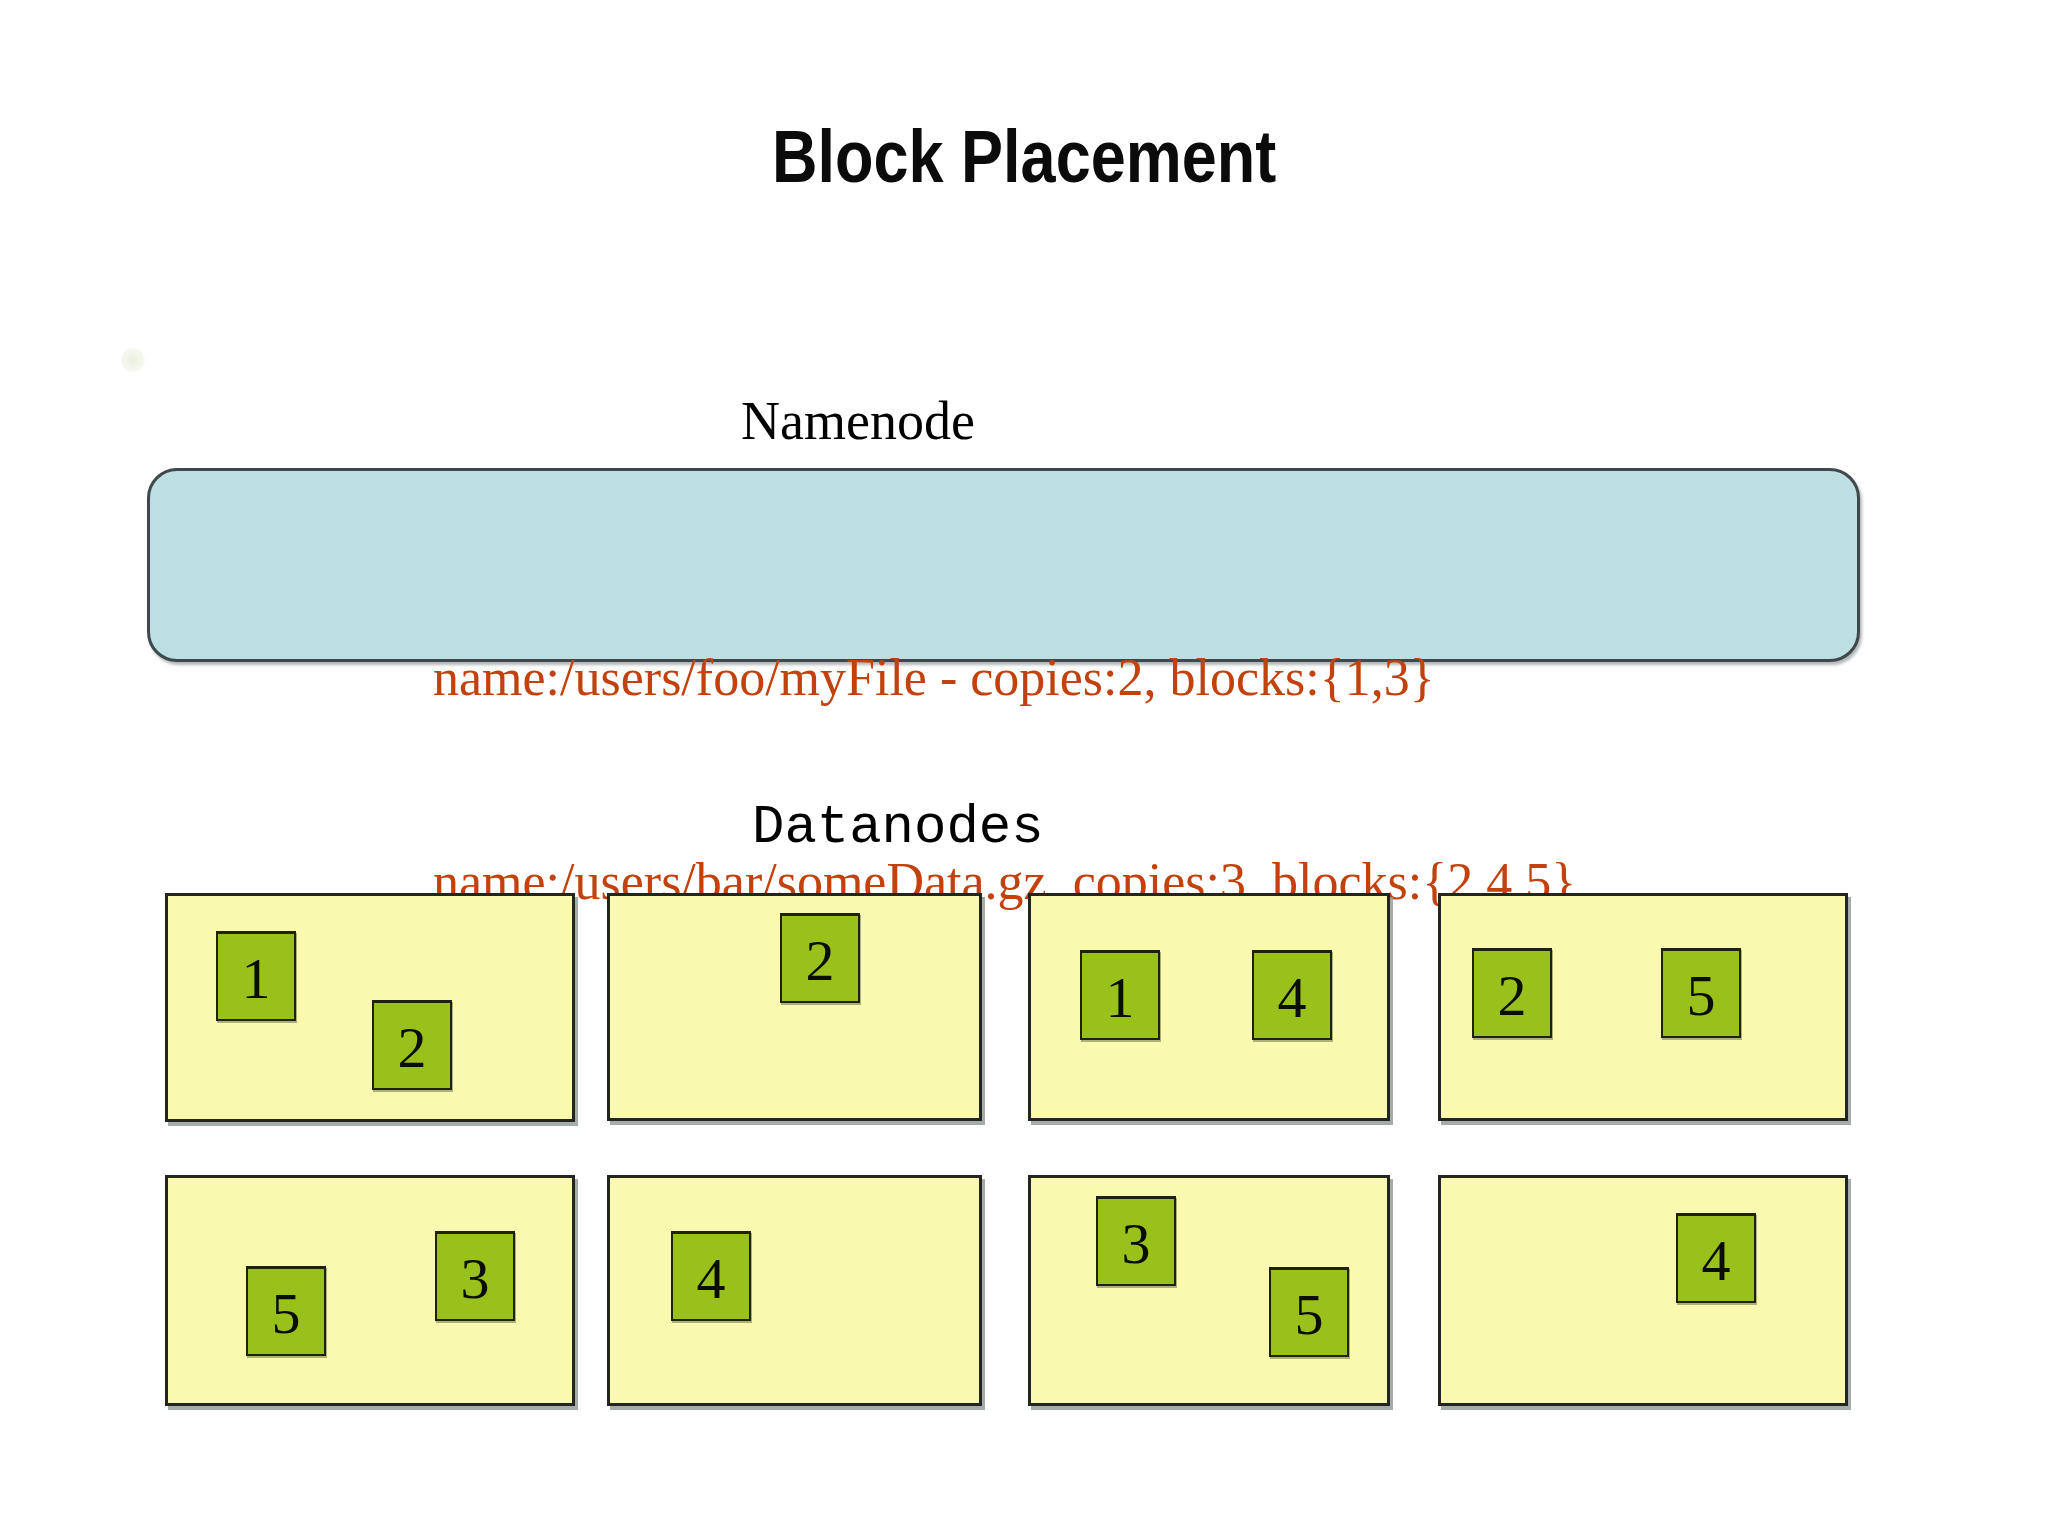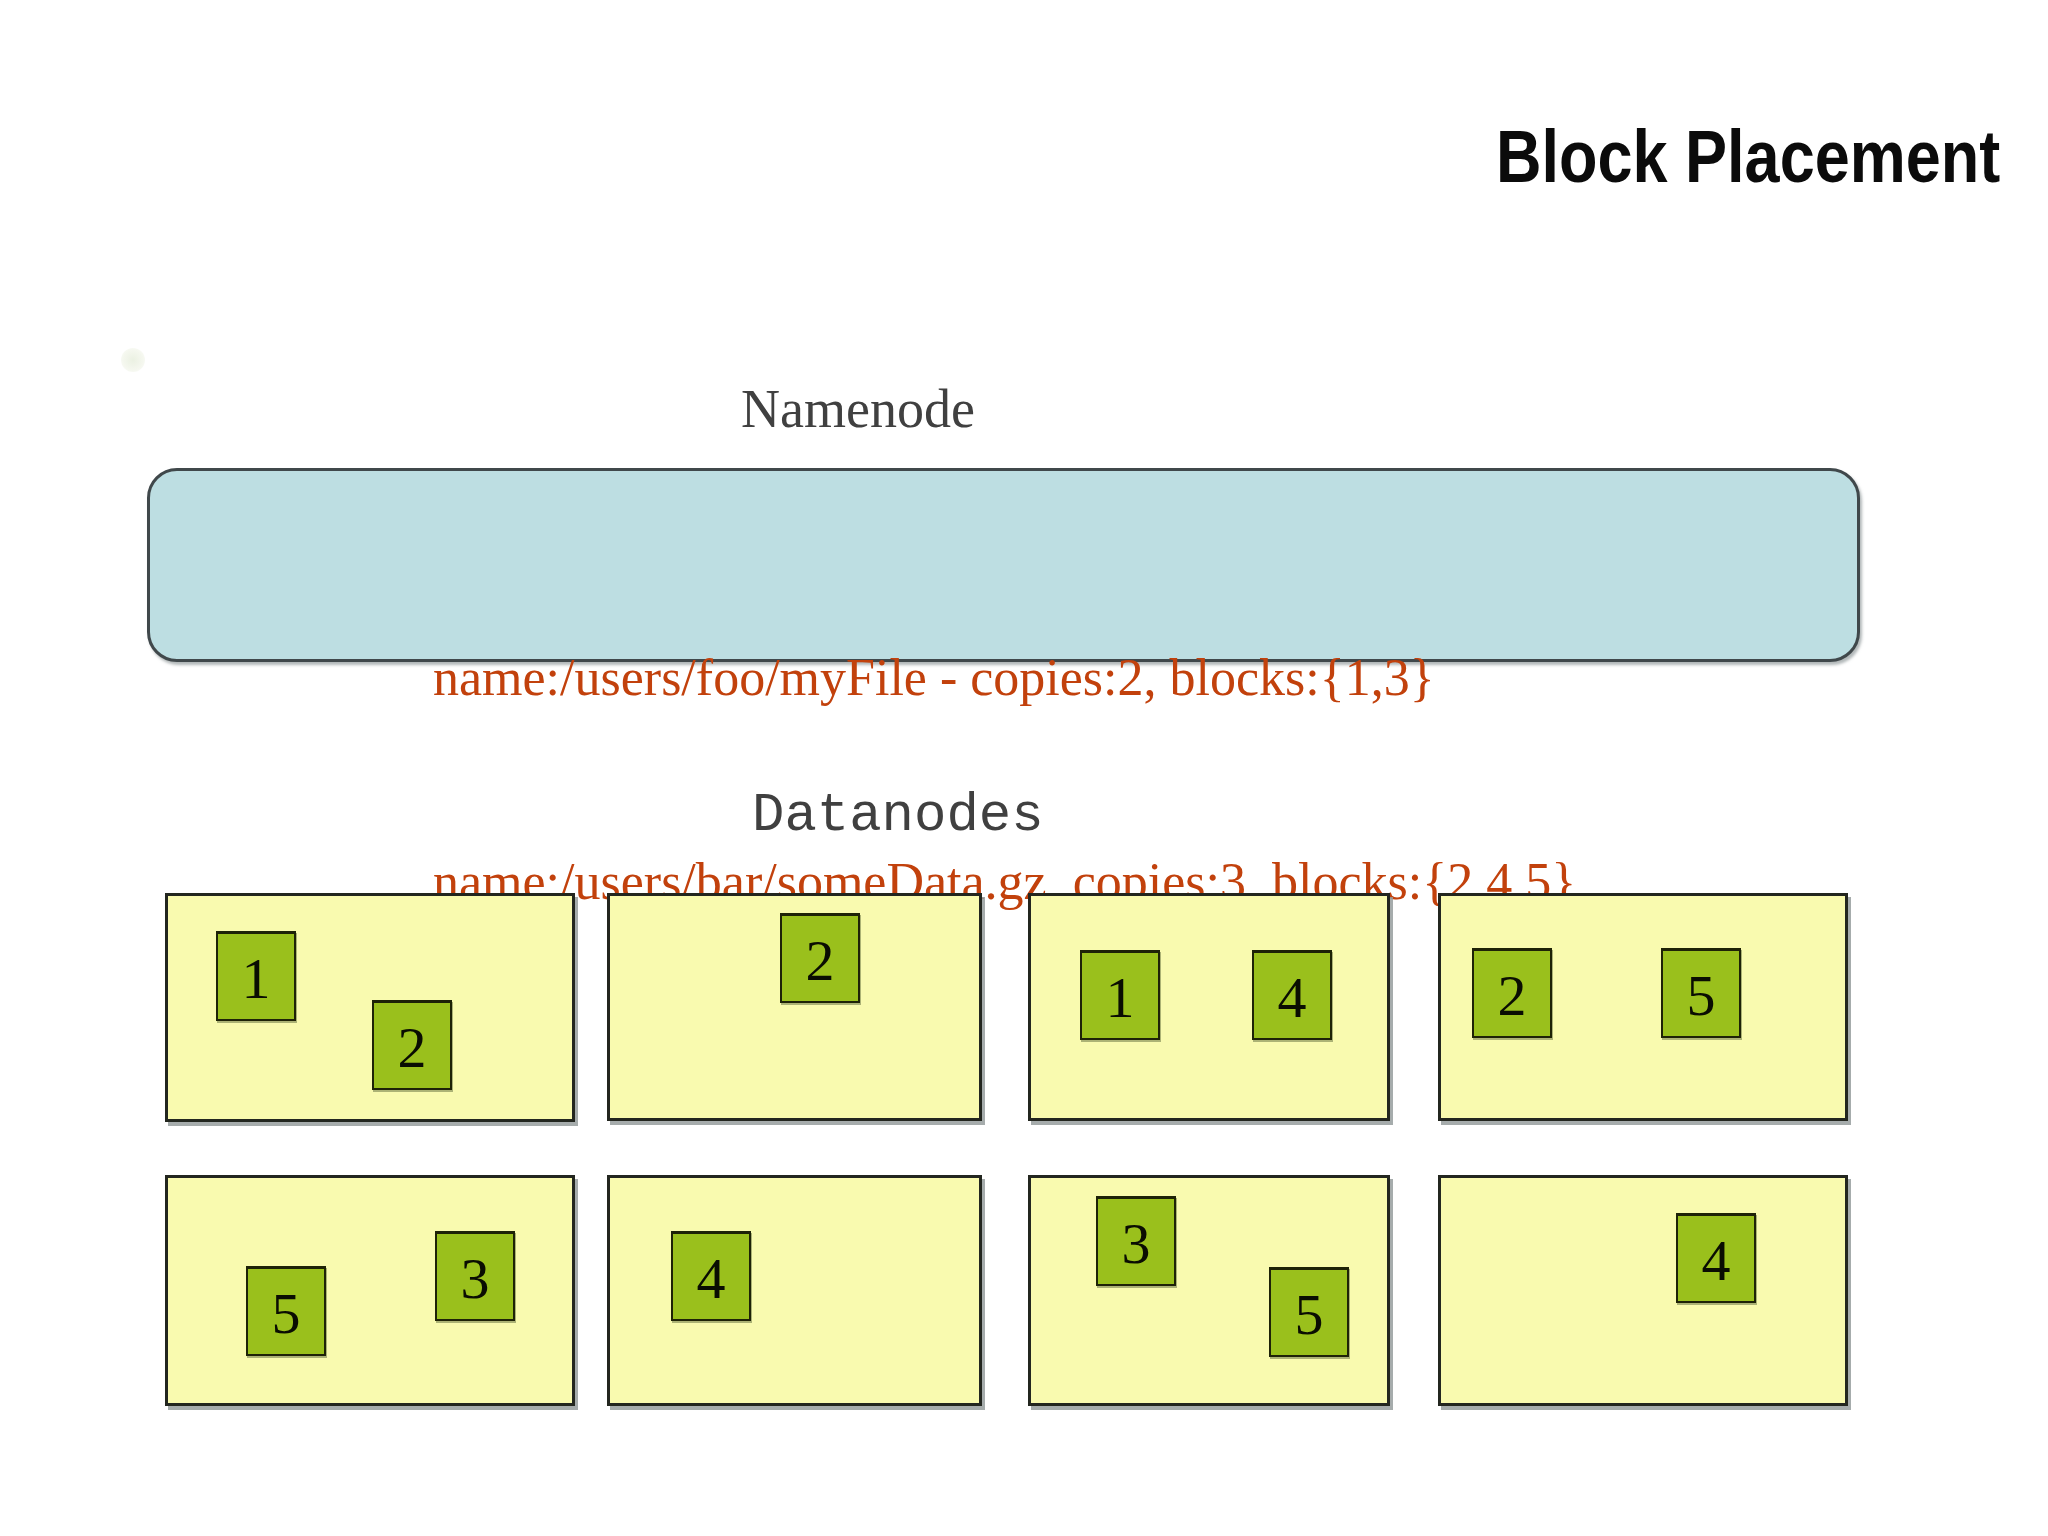--- a/index.html
+++ b/index.html
@@ -6,32 +6,33 @@
   #canvas{
     position:relative;
     width:2048px;height:1536px;
     background:#ffffff;
     overflow:hidden;
     font-family:"Liberation Serif", serif;
     color:#000;
   }
   .title{
     position:absolute;top:119px;left:0;width:100%;
-    margin:0;text-align:right;
+    margin:0;text-align:center;
     font-family:"Liberation Sans", sans-serif;
     font-weight:700;font-size:75px;line-height:75px;
     color:#0b0b0b;
   }
   .title .squish{display:inline-block;transform:scaleX(.84);transform-origin:center;}
   .section-label{
     position:absolute;
     font-size:54px;line-height:54px;
     font-family:"Liberation Serif", serif;
-    color:#404040;
+    color:#000000;
     white-space:nowrap;
+    margin-top:12px;
   }
   .nn-label{left:741px;top:382px;}
   .dn-label{left:752px;top:789px;font-family:Liberation Mono, monospace;}
   .nn-box{
     position:absolute;left:147px;top:468px;width:1713px;height:194px;
     box-sizing:border-box;
     background:var(--c-namenode,#bddee2);
     border:3px solid #40484b;
     border-radius:30px;
     box-shadow:2px 3px 3px rgba(115,125,128,.55);

